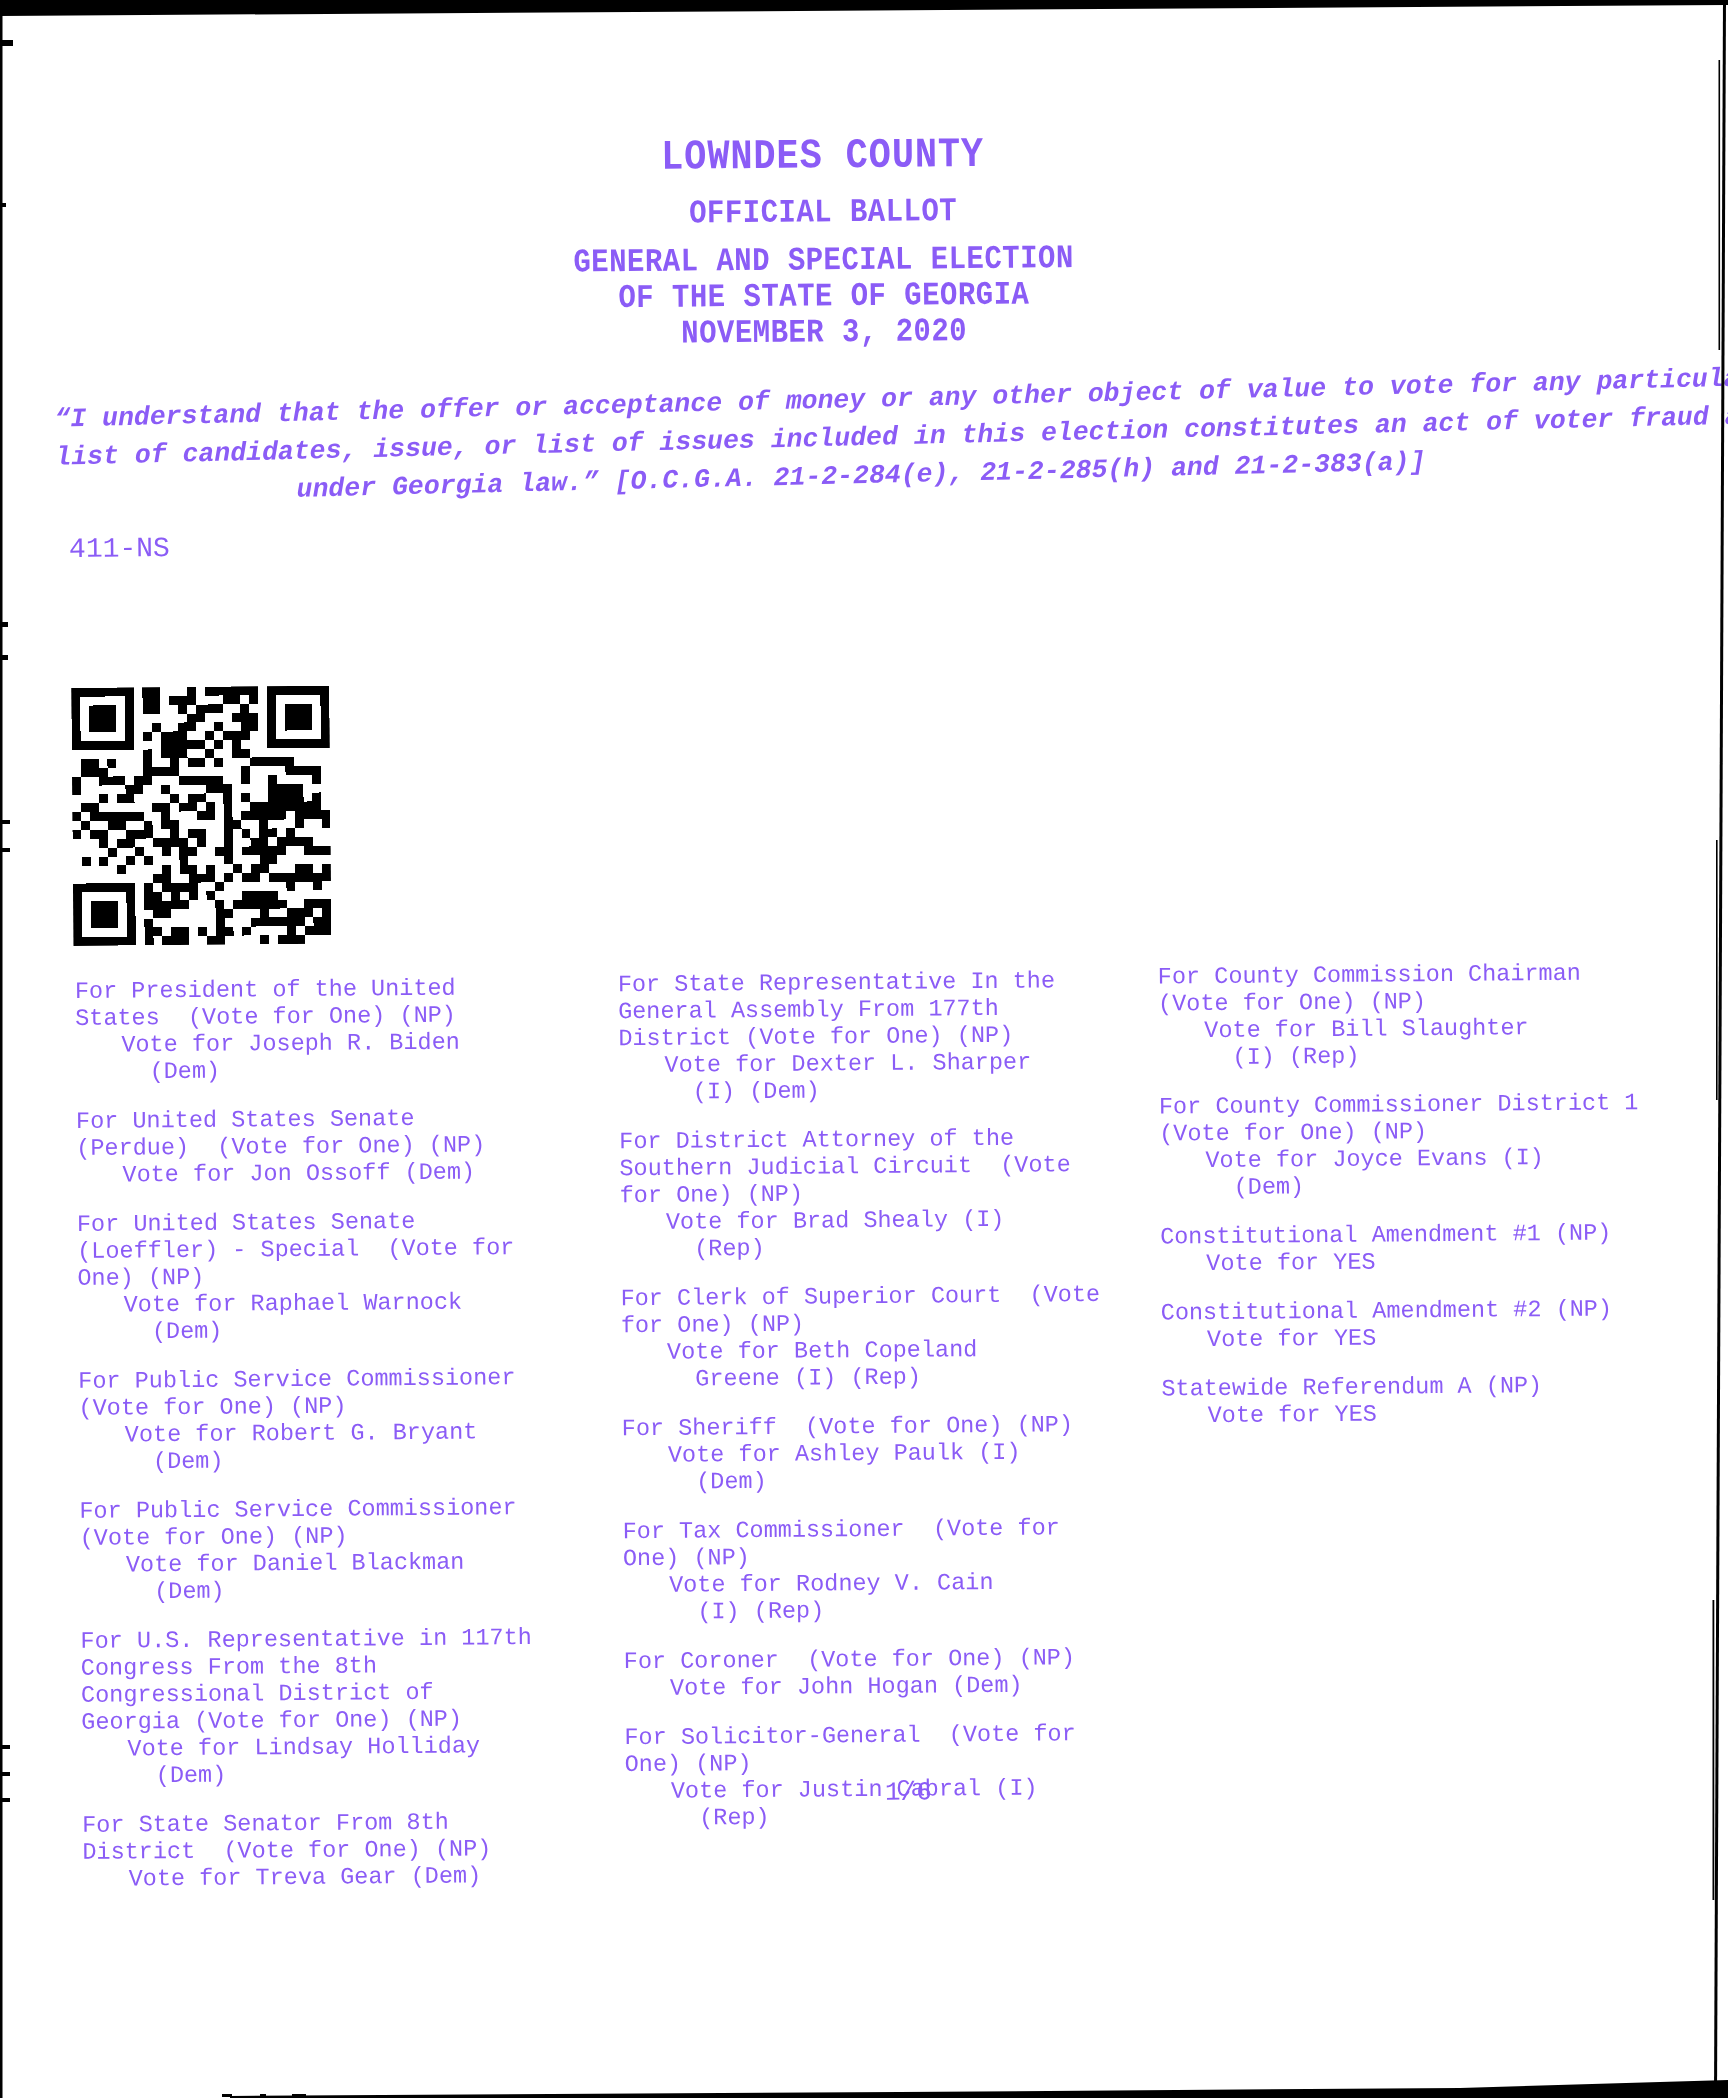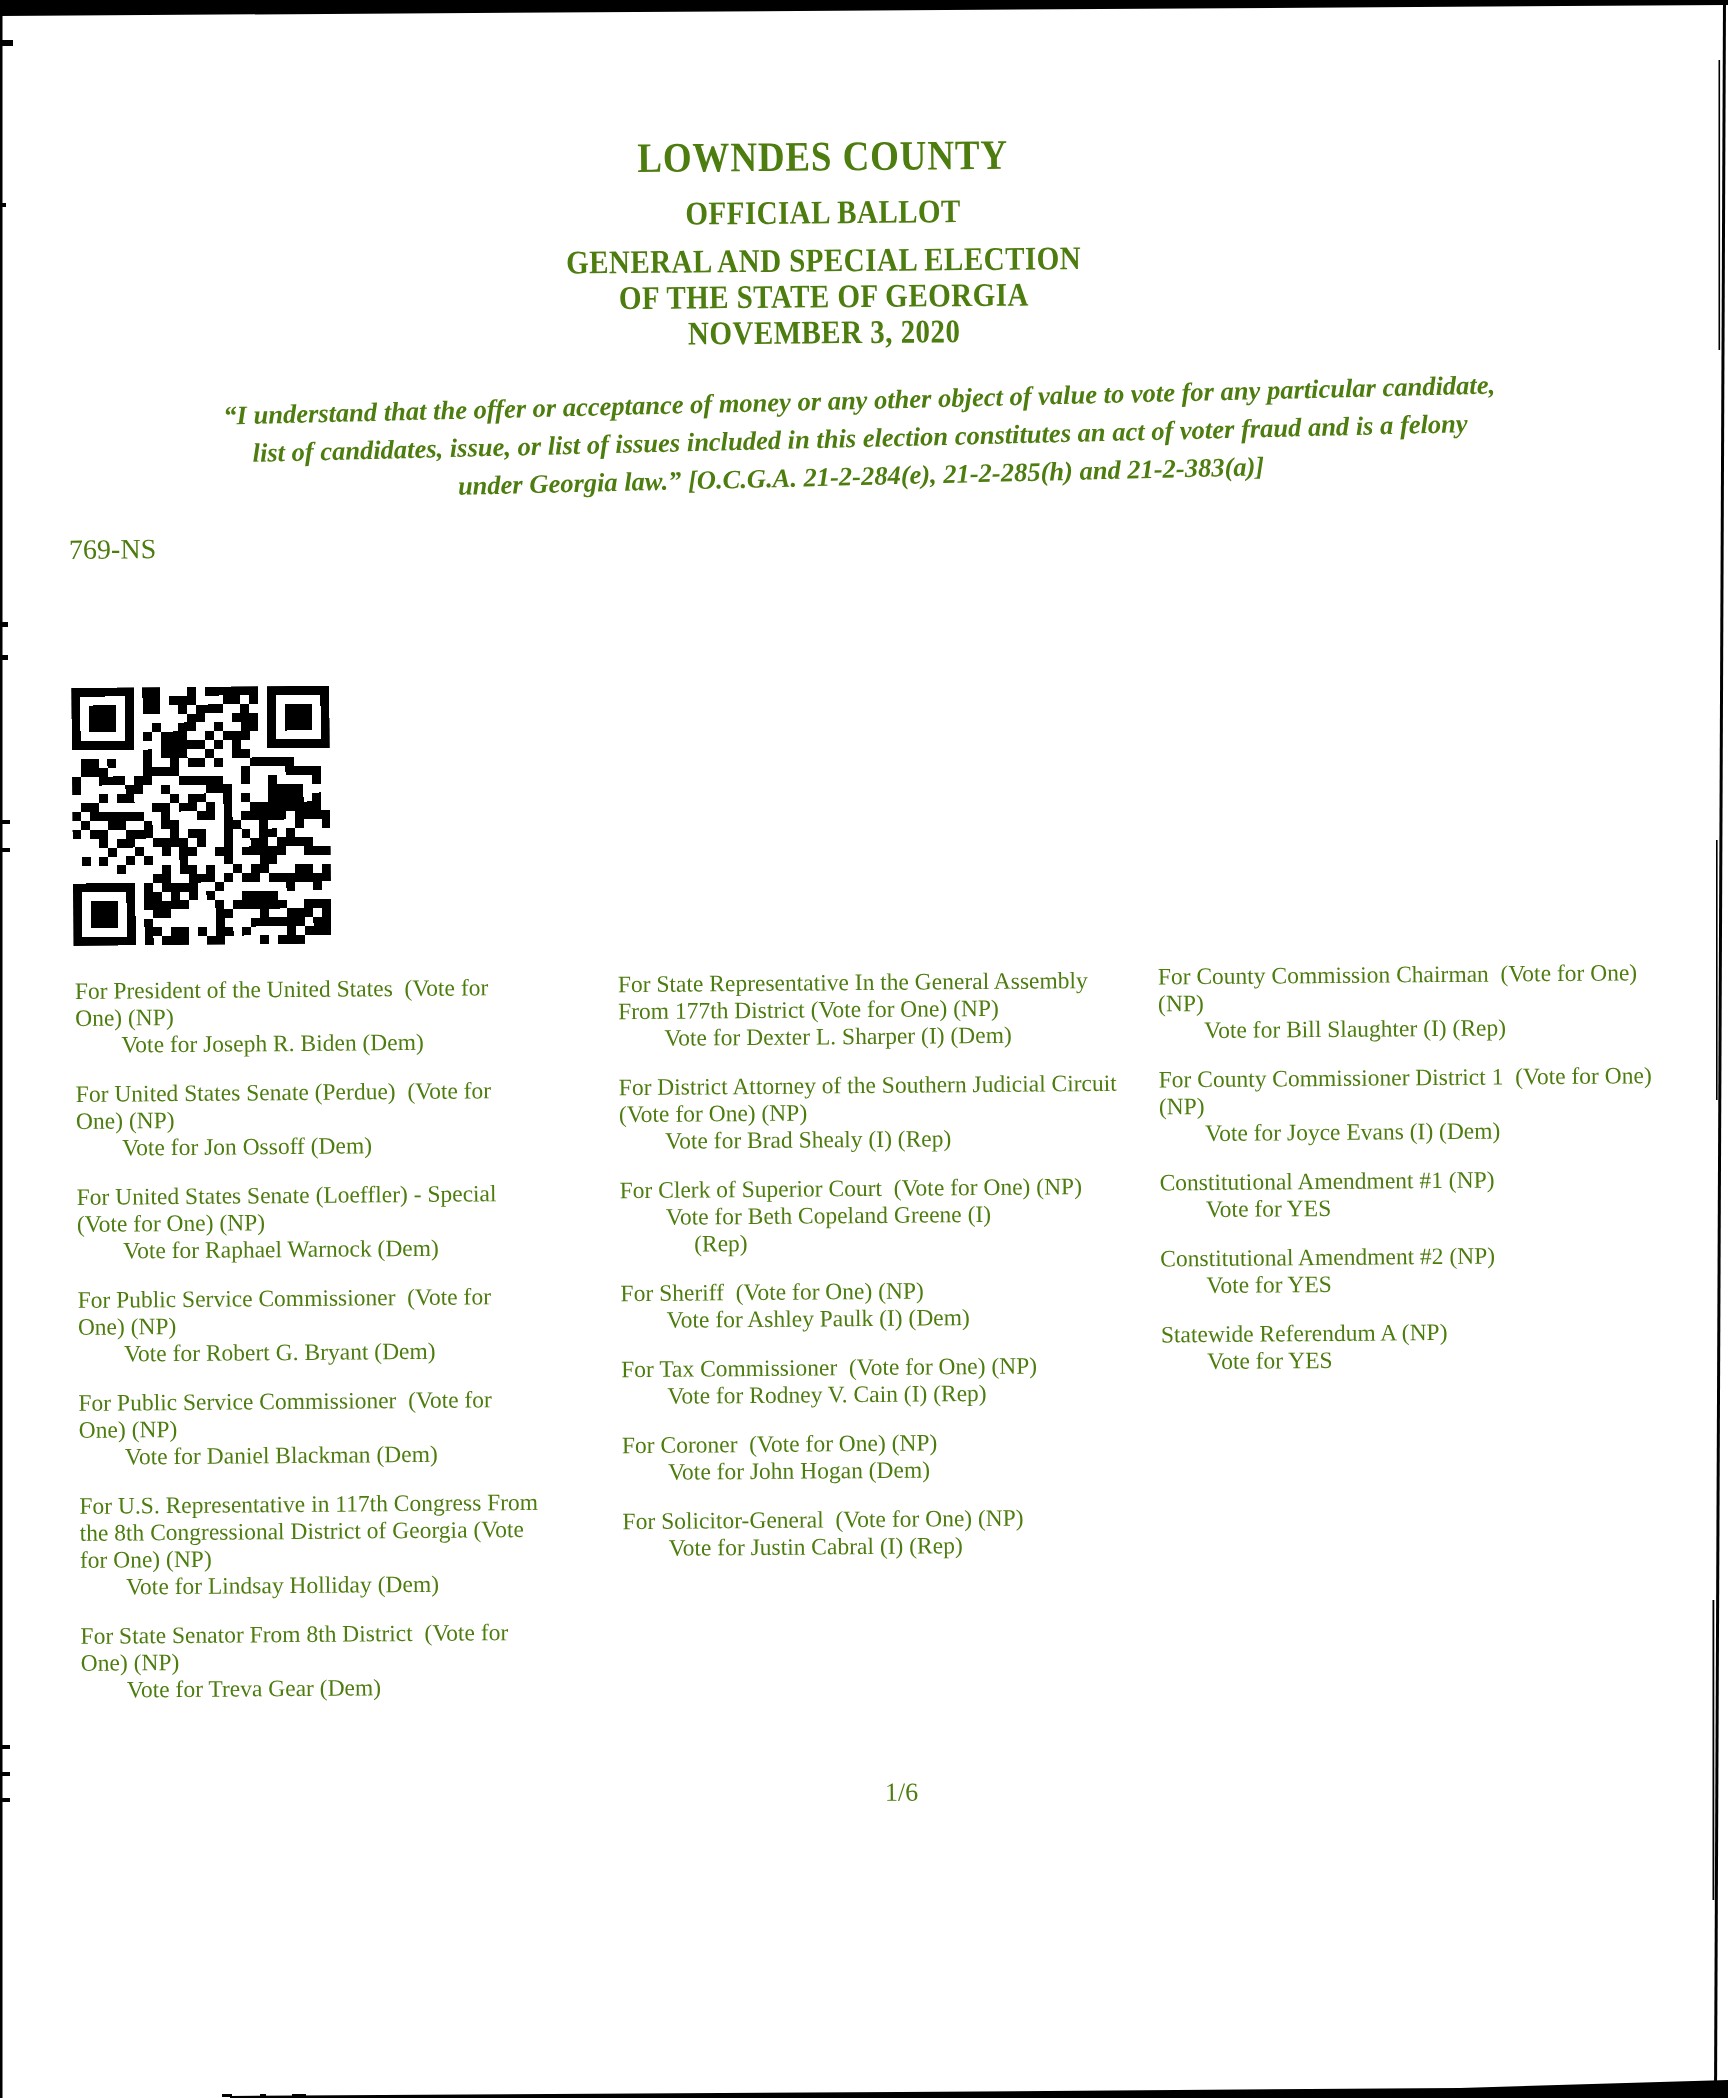--- a/index.html
+++ b/index.html
@@ -1,18 +1,18 @@
 <!DOCTYPE html>
 <html><head>
 <meta charset="utf-8">
 <style>
   html,body{margin:0;padding:0;background:#e8e8e8;}
   .page{
     position:relative;width:1728px;height:2098px;background:#ffffff;
-    font-family:Liberation Serif, serif;color:#4d7c0f;overflow:hidden;
+    font-family:Liberation Mono, monospace;color:#8b5cf6;overflow:hidden;
   }
   .edges{position:absolute;left:0;top:0;z-index:5;}
   .edges *{fill:#000;}
   .content{position:absolute;left:0;top:0;width:1728px;height:2098px;
     transform:rotate(-0.5deg);transform-origin:864px 1000px;}
   .h-line{position:absolute;left:0;width:1660px;text-align:center;
     font-weight:bold;transform:scaleX(.88);white-space:nowrap;}
   .h-county{top:132px;font-size:42px;letter-spacing:1px;}
   .h-ballot{top:194px;font-size:33px;letter-spacing:.5px;}
   .h-e1{top:242px;font-size:33px;letter-spacing:.5px;}
@@ -69,21 +69,21 @@
     <div class="h-line h-e1">GENERAL AND SPECIAL ELECTION</div>
     <div class="h-line h-e2">OF THE STATE OF GEORGIA</div>
     <div class="h-line h-e3">NOVEMBER 3, 2020</div>
 
     <div class="disclaimer">
       <div>“I understand that the offer or acceptance of money or any other object of value to vote for any particular candidate,</div>
       <div>list of candidates, issue, or list of issues included in this election constitutes an act of voter fraud and is a felony</div>
       <div>under Georgia law.” [O.C.G.A. 21-2-284(e), 21-2-285(h) and 21-2-383(a)]</div>
     </div>
 
-    <div class="ballot-code">769-NS</div>
+    <div class="ballot-code">411-NS</div>
 
     <div class="qr" id="qr"><svg viewBox="0 0 29 29" width="258" height="258" shape-rendering="crispEdges" fill="#000">
           <rect x="8" y="0" width="1" height="1"></rect>
           <rect x="9" y="0" width="1" height="1"></rect>
           <rect x="13" y="0" width="1" height="1"></rect>
           <rect x="15" y="0" width="1" height="1"></rect>
           <rect x="16" y="0" width="1" height="1"></rect>
           <rect x="17" y="0" width="1" height="1"></rect>
           <rect x="18" y="0" width="1" height="1"></rect>
           <rect x="19" y="0" width="1" height="1"></rect>

